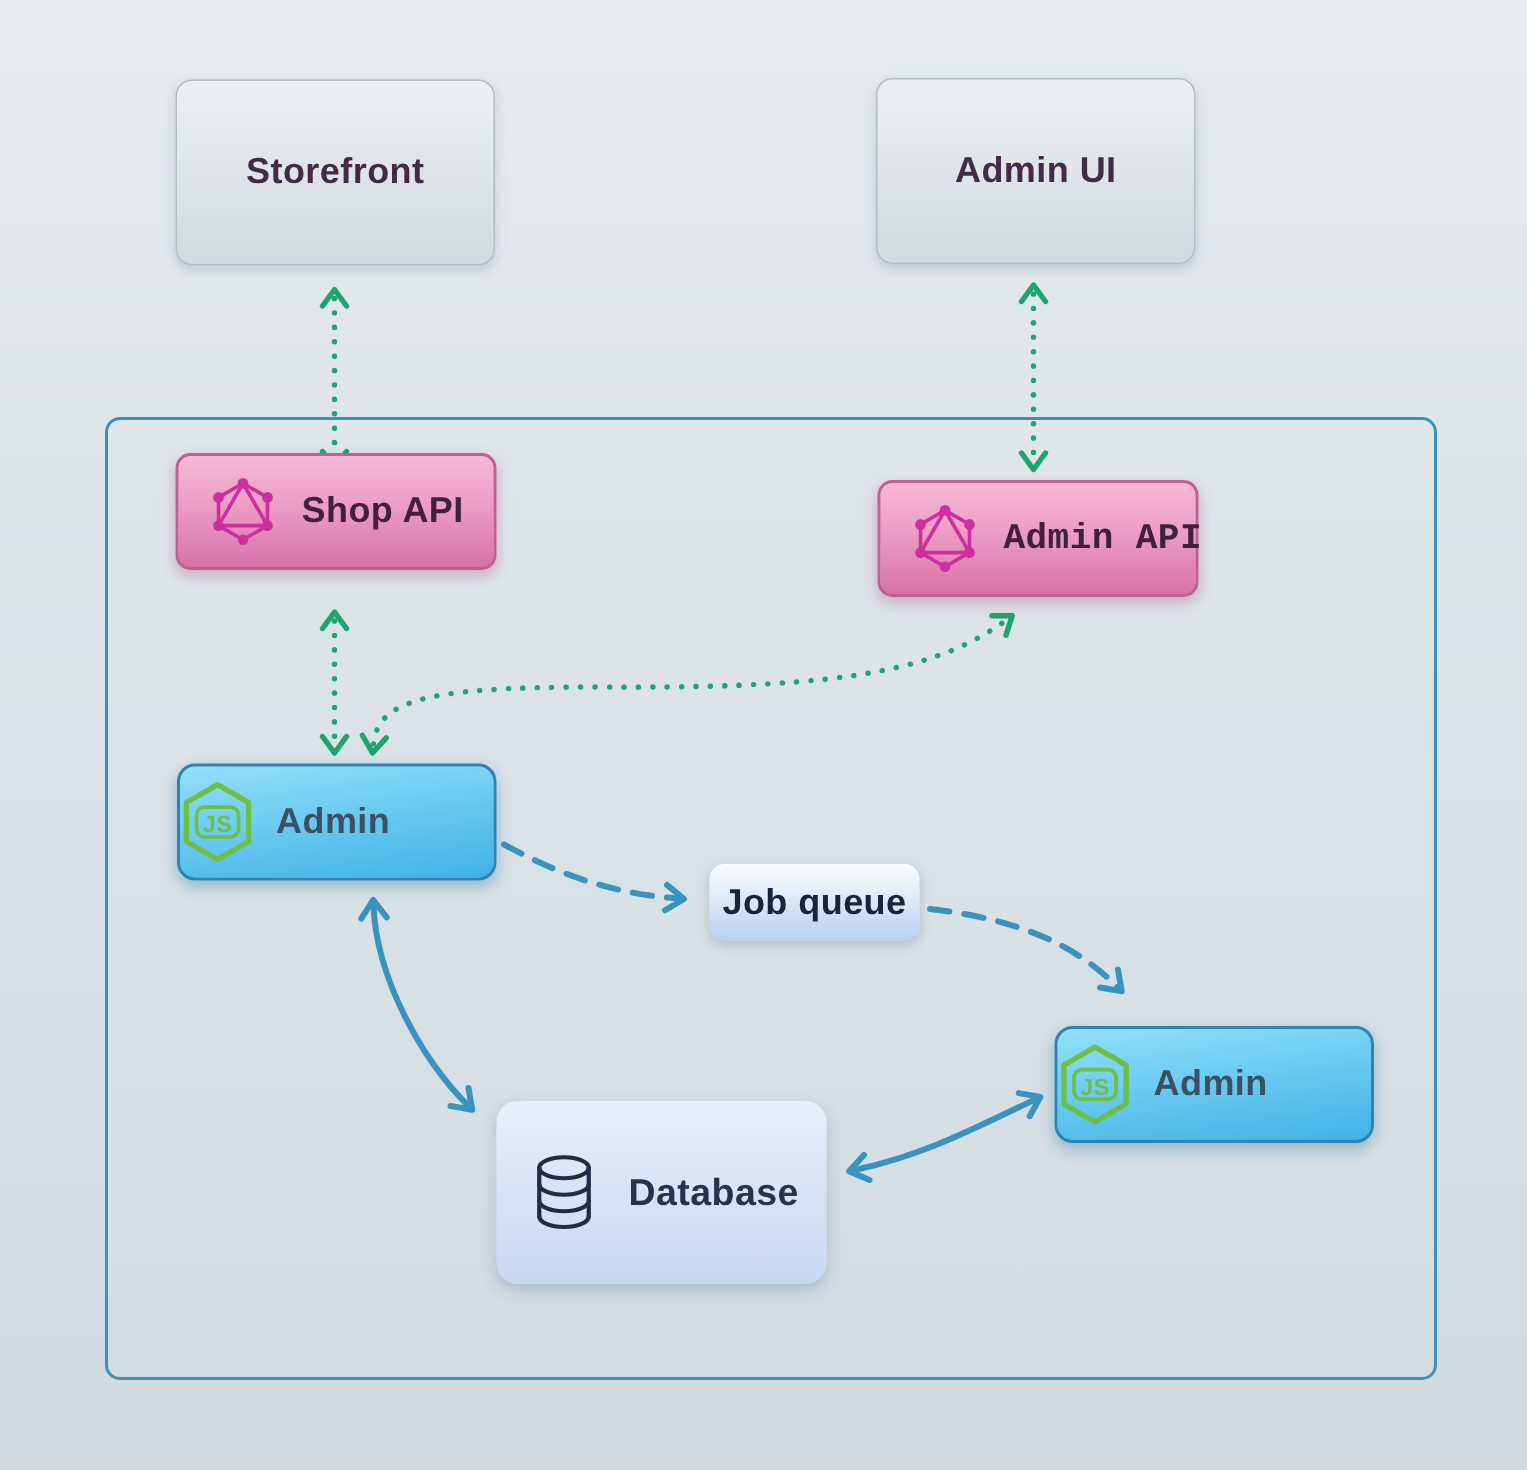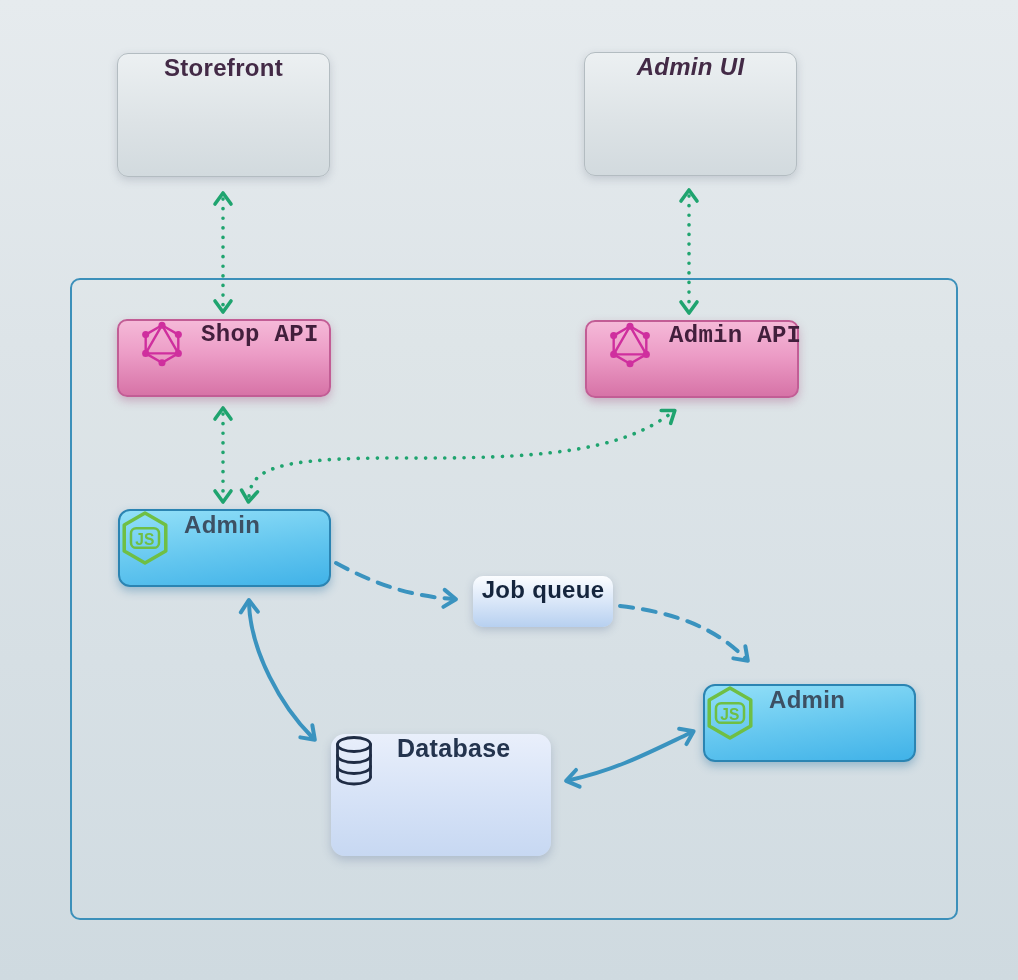--- a/index.html
+++ b/index.html
@@ -12,21 +12,21 @@
   .stage{position:relative;width:1018px;height:980px;}
   .edges{position:absolute;left:0;top:0;width:1018px;height:980px;pointer-events:none;}
 
   .boundary{
     position:absolute;left:70px;top:278px;width:884px;height:638px;
     border:2px solid #3c90ba;border-radius:10px;
     background:rgba(255,255,255,0.04);
   }
 
   .node{
-    position:absolute;display:flex;align-items:flex-start;justify-content:center;
+    position:absolute;display:flex;align-items:center;justify-content:center;
     font-weight:700;letter-spacing:.3px;box-sizing:border-box;
   }
   .node .lbl{white-space:nowrap;}
 
   .gray-box{
     width:213px;height:124px;border-radius:11px;
     background:linear-gradient(180deg,#ecf0f2 0%,#dde3e6 55%,#d2dade 100%);
     border:1.5px solid #b3bcc1;
     box-shadow:0 3px 8px rgba(110,120,135,.28);
     color:#432a46;font-size:24px;
@@ -56,28 +56,28 @@
     background:linear-gradient(180deg,#fbfdff 0%,#dde9f9 45%,#b7d0f0 100%);
     box-shadow:0 3px 8px rgba(90,110,145,.30);
     color:#15253d;font-size:24px;
   }
 
   .db-box{
     width:220px;height:122px;border-radius:14px;
     background:linear-gradient(180deg,#e9effb 0%,#d7e3f7 50%,#c7d8f2 100%);
     box-shadow:0 4px 10px rgba(90,110,150,.30);
     color:#24344e;font-size:25px;
-    justify-content:flex-start;gap:20px;
+    justify-content:flex-start;padding-left:22px;gap:20px;
   }
 
   .icon{display:flex;align-items:center;justify-content:center;flex:0 0 auto;}
 
   #storefront{left:117px;top:53px;}
-  #admin-ui{left:584px;top:52px;font-style:italic;}
-  #shop-api{left:117px;top:319px;font-family:Liberation Mono, monospace;}
+  #admin-ui{left:584px;top:52px;}
+  #shop-api{left:117px;top:302px;}
   #admin-api{left:585px;top:320px;font-family:Liberation Mono, monospace;}
   #server{left:118px;top:509px;}
   #job-queue{left:473px;top:576px;}
   #worker{left:703px;top:684px;}
   #database{left:331px;top:734px;}
 </style>
 </head>
 <body>
 
 <div class="stage">

